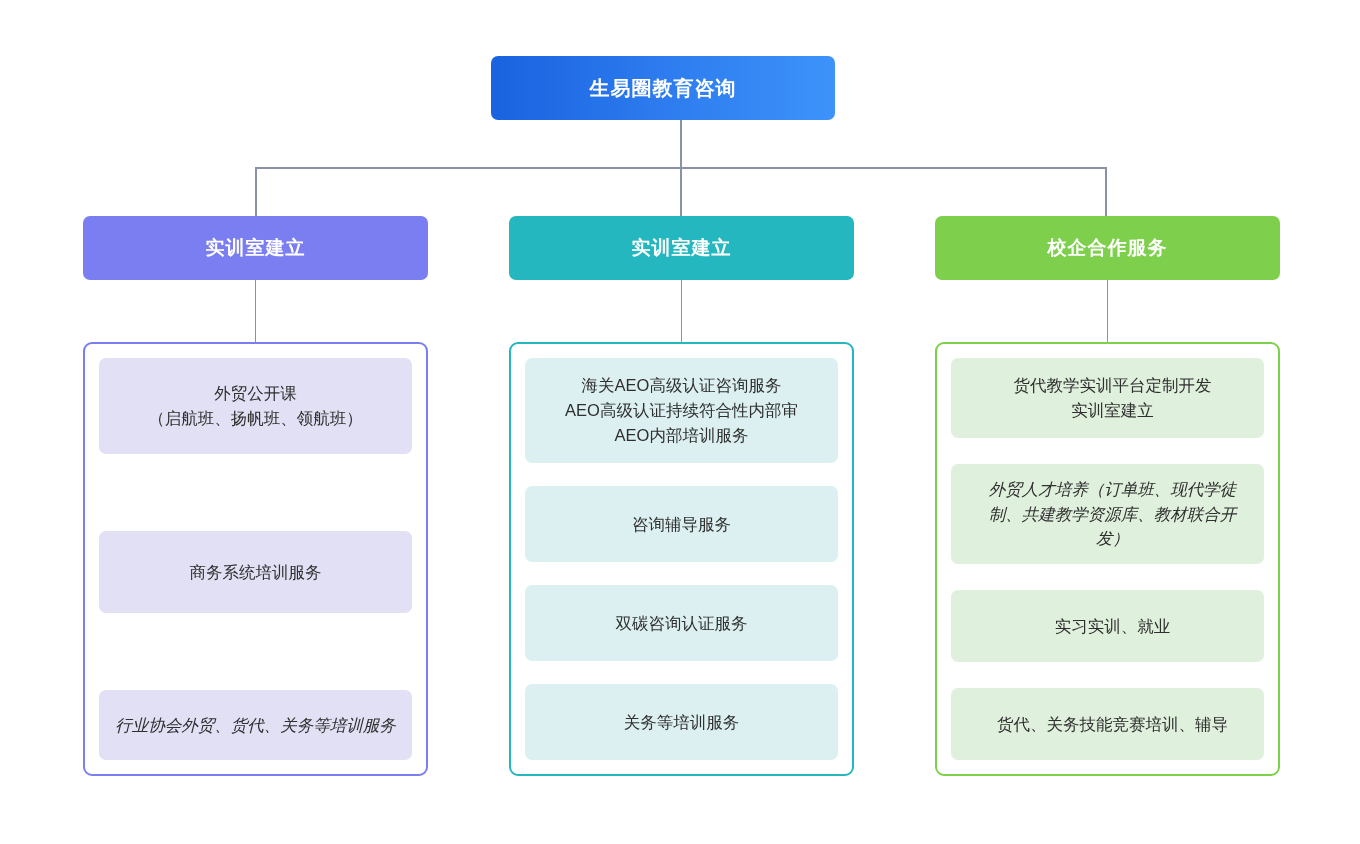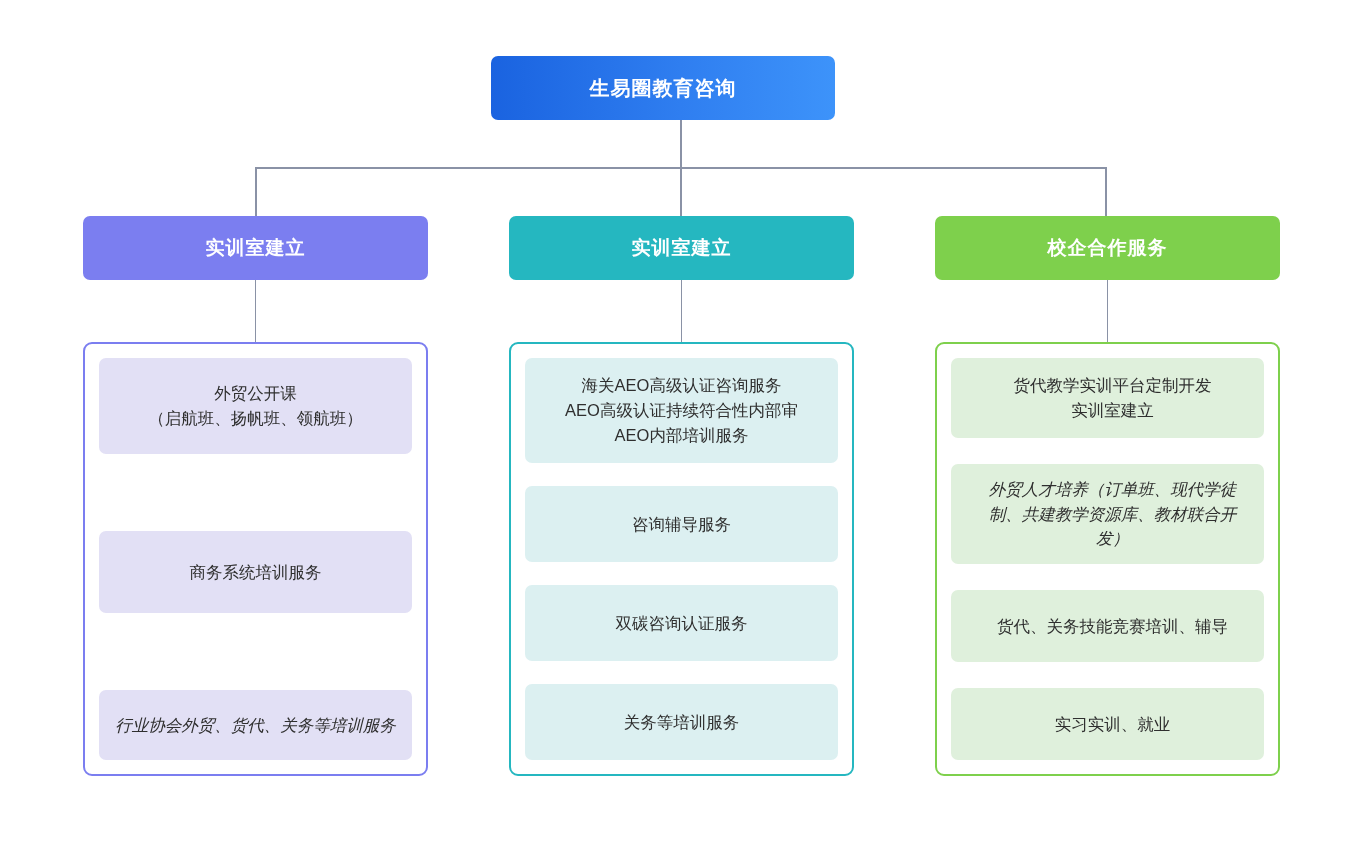--- a/index.html
+++ b/index.html
@@ -191,18 +191,18 @@
 
   <div class="column col-2">
     <div class="cat-header">
       <span class="cat-title">校企合作服务</span>
     </div>
     <div class="stub"></div>
     <div class="items-box">
       <div class="leaf leaf-0">货代教学实训平台定制开发
 实训室建立</div>
       <div class="leaf leaf-1">外贸人才培养（订单班、现代学徒制、共建教学资源库、教材联合开发）</div>
+      <div class="leaf leaf-3">实习实训、就业</div>
       <div class="leaf leaf-2">货代、关务技能竞赛培训、辅导</div>
-      <div class="leaf leaf-3">实习实训、就业</div>
     </div>
   </div>
 
 </div>
 
 </body></html>

